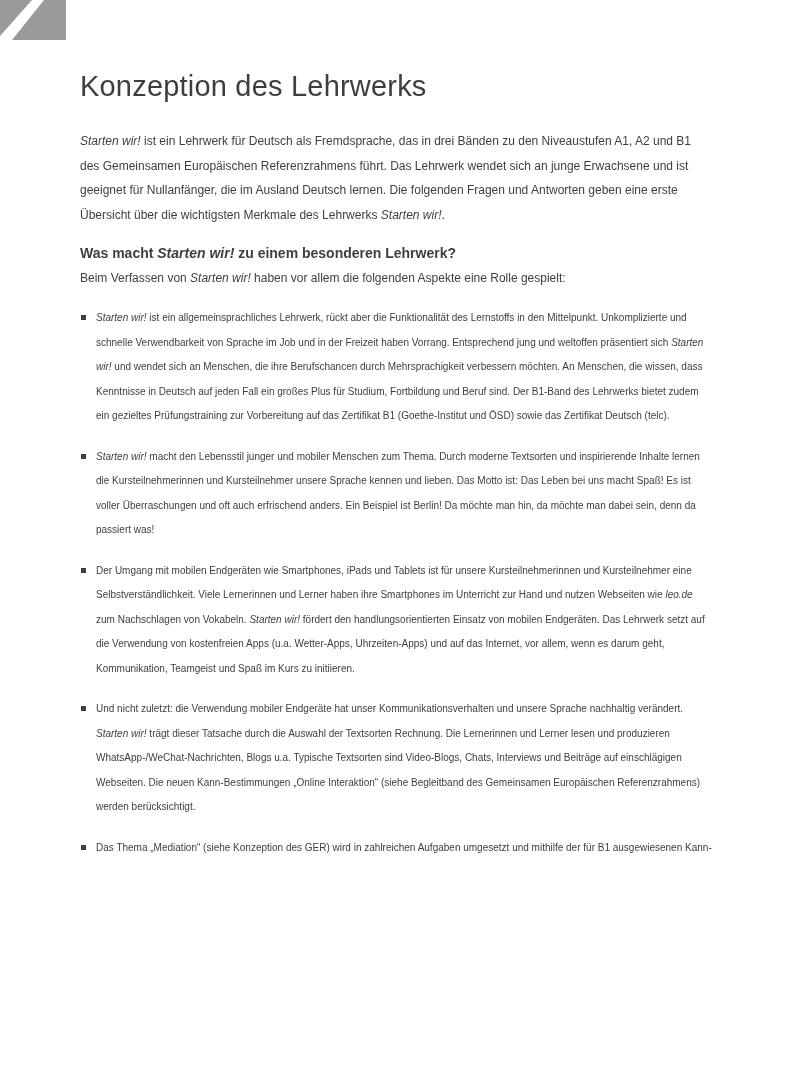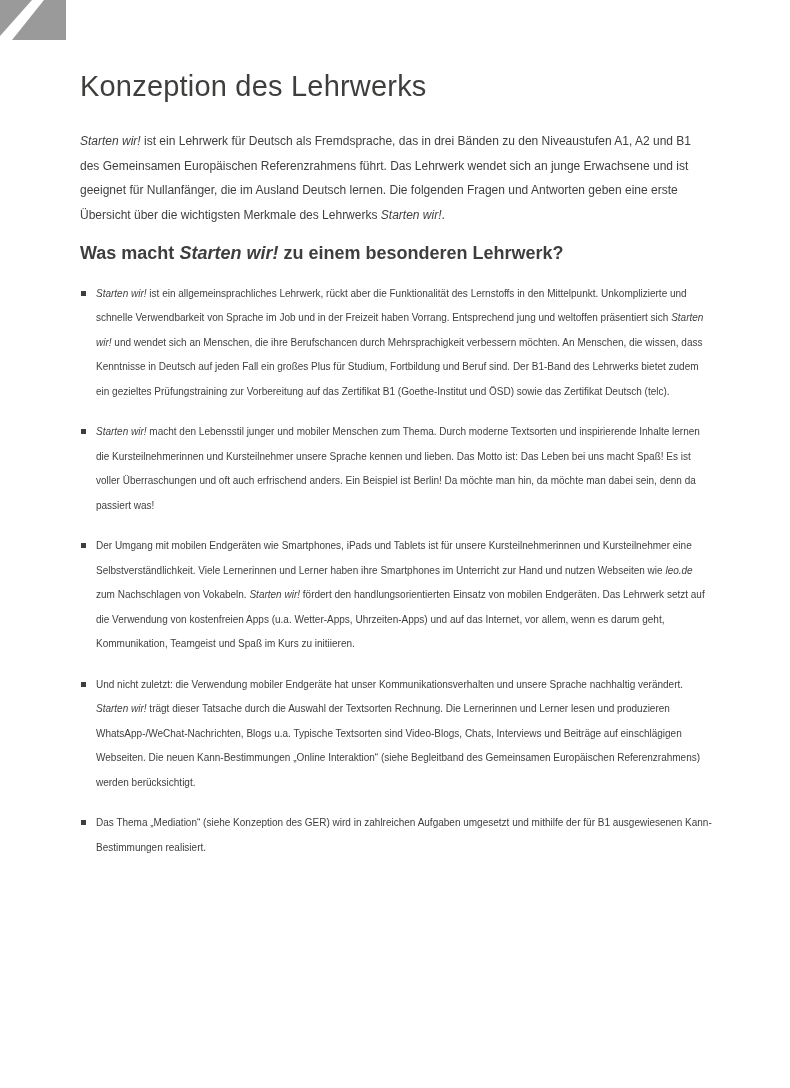--- a/index.html
+++ b/index.html
@@ -36,21 +36,21 @@
     margin:0 0 26px 0;
     color:var(--text);
   }
   .para{
     font-size:12px;
     line-height:24.5px;
     margin:0 0 10px 0;
     text-align:left;
   }
   .section-heading{
-    font-size:18px;
+    font-size:14px;
     line-height:24.5px;
     font-weight:700;
     margin:14px 0 0 0;
     color:var(--text);
   }
   .lead{
     margin:0 0 12px 0;
   }
   ul.bullets{
     list-style:none;
@@ -94,20 +94,21 @@
   </svg>
 
   <div class="content">
 
     <h1 class="title">Konzeption des Lehrwerks</h1>
 
     <p class="para"><span class="it">Starten wir!</span><span> ist ein Lehrwerk für Deutsch als Fremdsprache, das in drei Bänden zu den Niveaustufen A1, A2 und B1 des Gemeinsamen Europäischen Referenzrahmens führt. Das Lehrwerk wendet sich an junge Erwachsene und ist geeignet für Nullanfänger, die im Ausland Deutsch lernen. Die folgenden Fragen und Antworten geben eine erste Übersicht über die wichtigsten Merkmale des Lehrwerks </span><span class="it">Starten wir!</span><span>.</span></p>
 
     <h2 class="section-heading"><span>Was macht </span><span class="it">Starten wir!</span><span> zu einem besonderen Lehrwerk?</span></h2>
 
+    <p class="para lead"><span>Beim Verfassen von </span><span class="it">Starten wir!</span><span> haben vor allem die folgenden Aspekte eine Rolle gespielt:</span></p>
 
     <ul class="bullets">
       <li>
         <span class="marker"></span>
         <span class="li-text"><span class="it">Starten wir!</span><span> ist ein allgemeinsprachliches Lehrwerk, rückt aber die Funktionalität des Lernstoffs in den Mittelpunkt. Unkomplizierte und schnelle Verwendbarkeit von Sprache im Job und in der Freizeit haben Vorrang. Entsprechend jung und weltoffen präsentiert sich </span><span class="it">Starten wir!</span><span> und wendet sich an Menschen, die ihre Berufschancen durch Mehrsprachigkeit verbessern möchten. An Menschen, die wissen, dass Kenntnisse in Deutsch auf jeden Fall ein großes Plus für Studium, Fortbildung und Beruf sind. Der B1-Band des Lehrwerks bietet zudem ein gezieltes Prüfungstraining zur Vorbereitung auf das Zertifikat B1 (Goethe-Institut und ÖSD) sowie das Zertifikat Deutsch (telc).</span></span>
       </li>
       <li>
         <span class="marker"></span>
         <span class="li-text"><span class="it">Starten wir!</span><span> macht den Lebensstil junger und mobiler Menschen zum Thema. Durch moderne Textsorten und inspirierende Inhalte lernen die Kursteilnehmerinnen und Kursteilnehmer unsere Sprache kennen und lieben. Das Motto ist: Das Leben bei uns macht Spaß! Es ist voller Überraschungen und oft auch erfrischend anders. Ein Beispiel ist Berlin! Da möchte man hin, da möchte man dabei sein, denn da passiert was!</span></span>
       </li>

